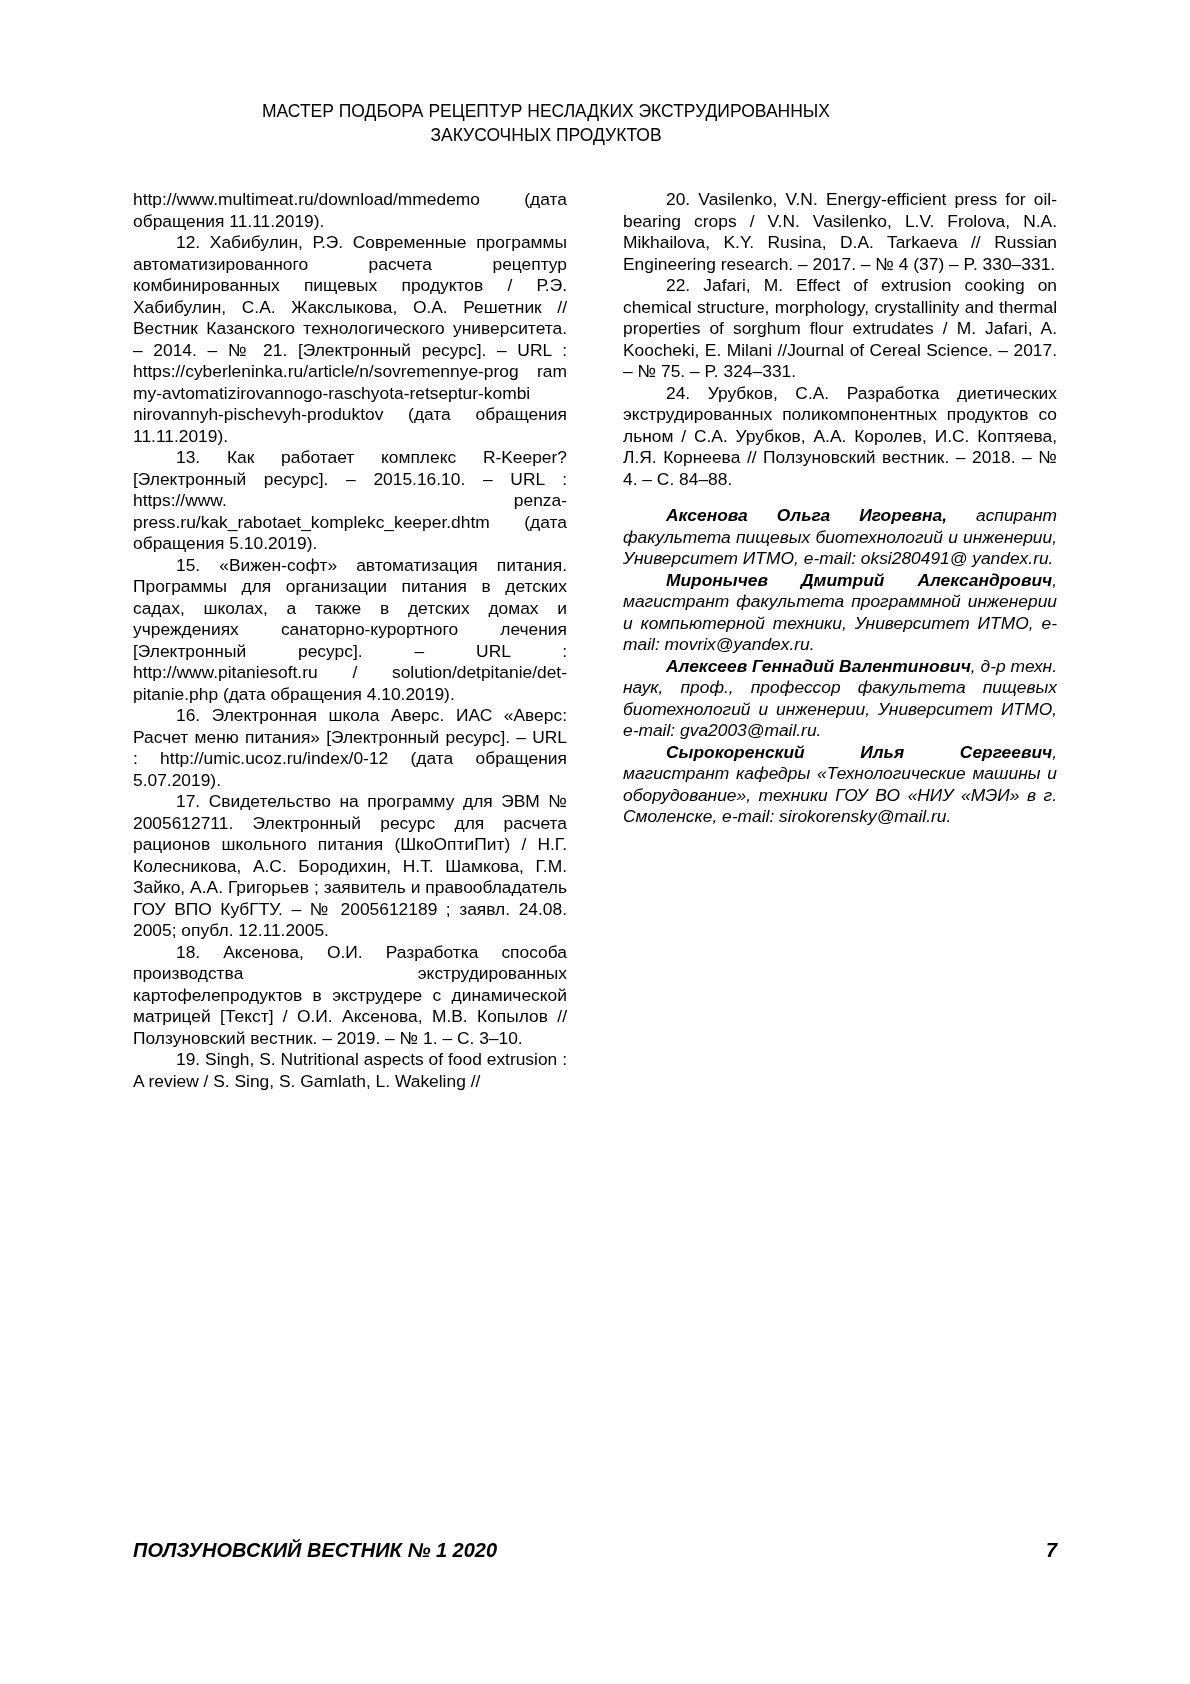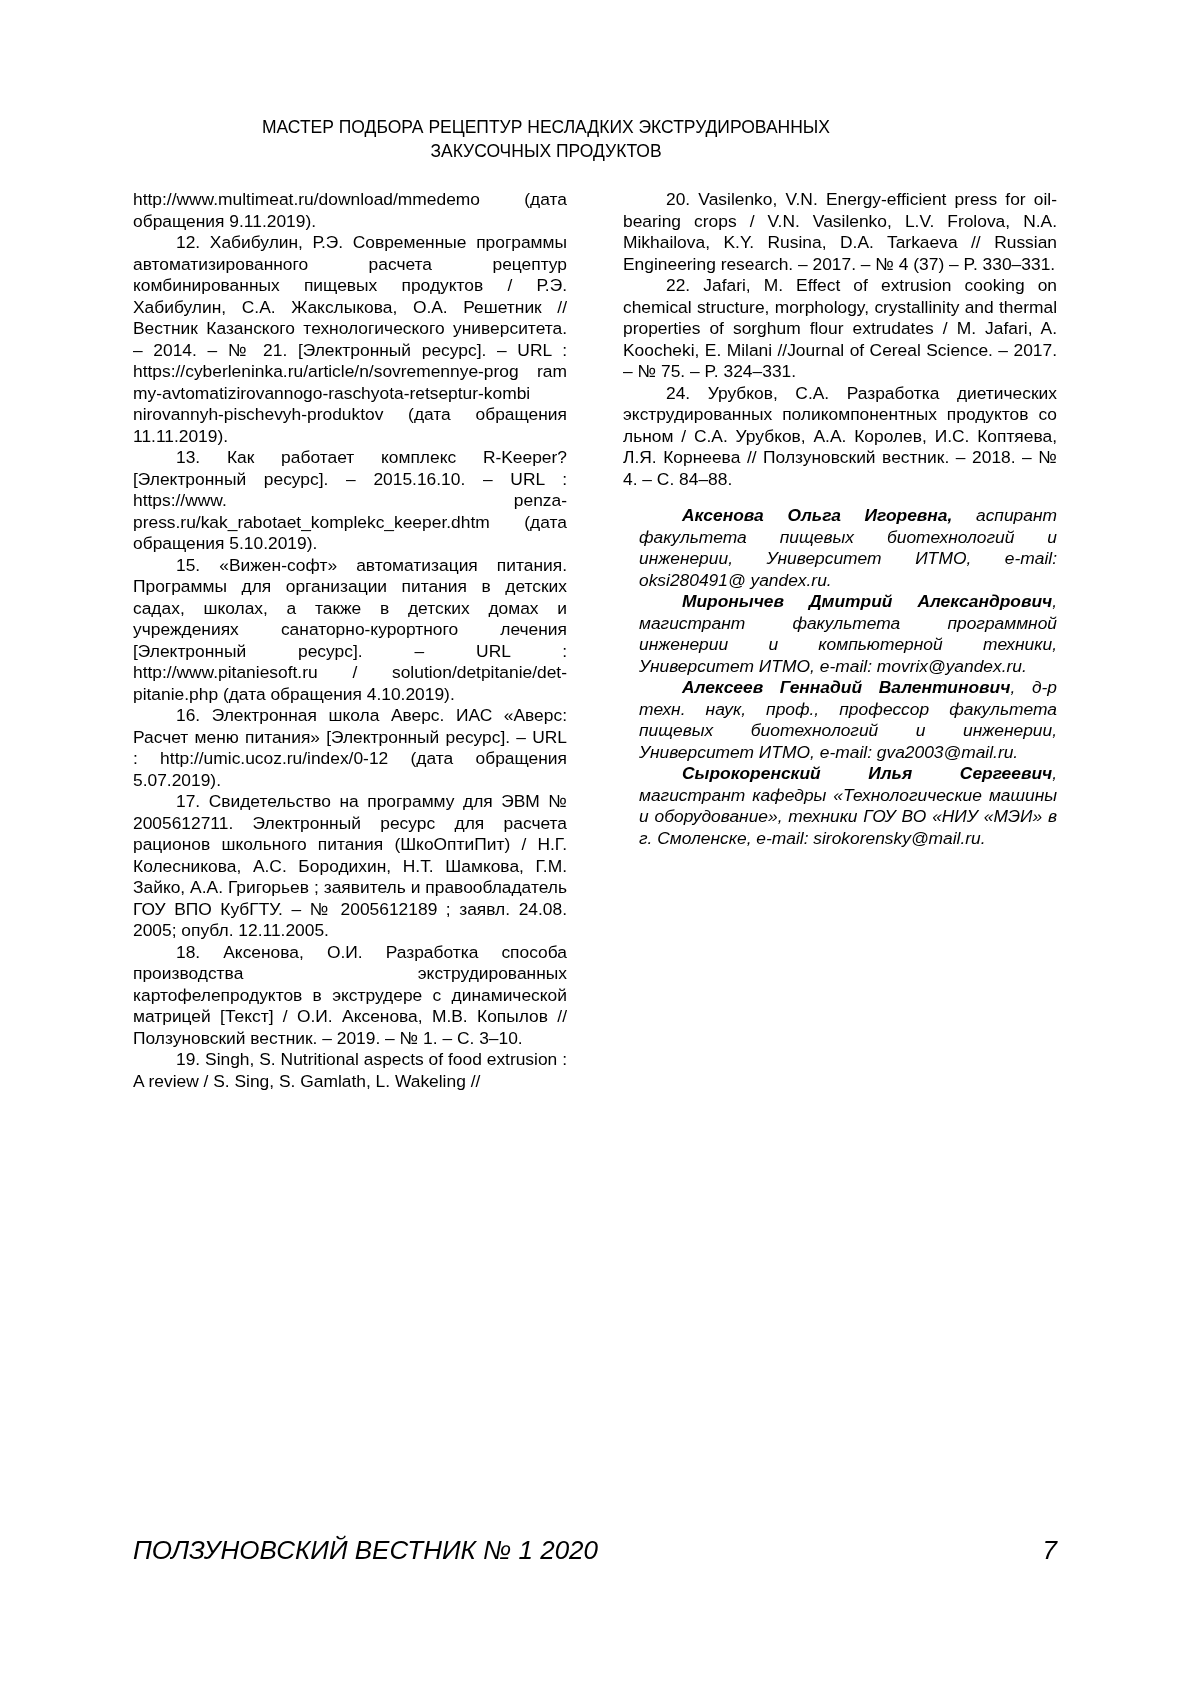--- a/index.html
+++ b/index.html
@@ -3,52 +3,52 @@
 <meta charset="utf-8">
 <style>
   html,body { margin:0; padding:0; }
   body {
     width:1190px; height:1684px;
     background:#ffffff; color:#000000;
     font-family:"Liberation Sans", sans-serif;
     position:relative;
   }
   .title {
-    position:absolute; top:116px; left:0; width:1092px;
+    position:absolute; top:100px; left:0; width:1092px;
     text-align:center; font-size:17.5px; line-height:23.5px;
     font-weight:normal; white-space:pre-line;
   }
   .columns {
     position:absolute; top:189px; left:133px; width:924px;
     display:flex; gap:56px;
   }
   .col {
     width:434px; font-size:17.4px; line-height:21.5px;
     text-align:justify; text-justify:inter-word;
   }
   .col p { margin:0; text-indent:43px; }
   .col p.noindent { text-indent:0; }
   .authors { margin-top:15px; }
-  .authors p { font-style:italic;margin-left:16px; }
+  .authors p { font-style:italic; }
   .authors b { font-weight:bold; }
   .footer {
     position:absolute; top:1538px; left:133px; width:924px;
     display:flex; justify-content:space-between; align-items:flex-start;
-    font-style:italic; font-size:26px; line-height:24px;
+    font-style:italic; font-size:20px; line-height:24px;font-weight:bold;
   }
 </style>
 </head>
 <body>
 
 <div class="title">МАСТЕР ПОДБОРА РЕЦЕПТУР НЕСЛАДКИХ ЭКСТРУДИРОВАННЫХ
 ЗАКУСОЧНЫХ ПРОДУКТОВ</div>
 
 <div class="columns">
   <div class="col">
-    <p class="noindent">http://www.multimeat.ru/download/mmedemo (дата обращения 9.11.2019).</p>
+    <p class="noindent">http://www.multimeat.ru/download/mmedemo (дата обращения 11.11.2019).</p>
     <p>12. Хабибулин, Р.Э. Современные программы автоматизированного расчета рецептур комбинированных пищевых продуктов / Р.Э. Хабибулин, С.А. Жакслыкова, О.А. Решетник // Вестник Казанского технологического университета. – 2014. – № 21. [Электронный ресурс]. – URL : https://cyberleninka.ru/article/n/sovremennye-prog ram my-avtomatizirovannogo-raschyota-retseptur-kombi nirovannyh-pischevyh-produktov (дата обращения 11.11.2019).</p>
     <p>13. Как работает комплекс R-Keeper? [Электронный ресурс]. – 2015.16.10. – URL : https://www. penza-press.ru/kak_rabotaet_komplekc_keeper.dhtm (дата обращения 5.10.2019).</p>
     <p>15. «Вижен-софт» автоматизация питания. Программы для организации питания в детских садах, школах, а также в детских домах и учреждениях санаторно-курортного лечения [Электронный ресурс]. – URL : http://www.pitaniesoft.ru / solution/detpitanie/det-pitanie.php (дата обращения 4.10.2019).</p>
     <p>16. Электронная школа Аверс. ИАС «Аверс: Расчет меню питания» [Электронный ресурс]. – URL : http://umic.ucoz.ru/index/0-12 (дата обращения 5.07.2019).</p>
     <p>17. Свидетельство на программу для ЭВМ № 2005612711. Электронный ресурс для расчета рационов школьного питания (ШкоОптиПит) / Н.Г. Колесникова, А.С. Бородихин, Н.Т. Шамкова, Г.М. Зайко, А.А. Григорьев ; заявитель и правообладатель ГОУ ВПО КубГТУ. – № 2005612189 ; заявл. 24.08. 2005; опубл. 12.11.2005.</p>
     <p>18. Аксенова, О.И. Разработка способа производства экструдированных картофелепродуктов в экструдере с динамической матрицей [Текст] / О.И. Аксенова, М.В. Копылов // Ползуновский вестник. – 2019. – № 1. – С. 3–10.</p>
     <p>19. Singh, S. Nutritional aspects of food extrusion : A review / S. Sing, S. Gamlath, L. Wakeling //</p>
   </div>
 
   <div class="col">

